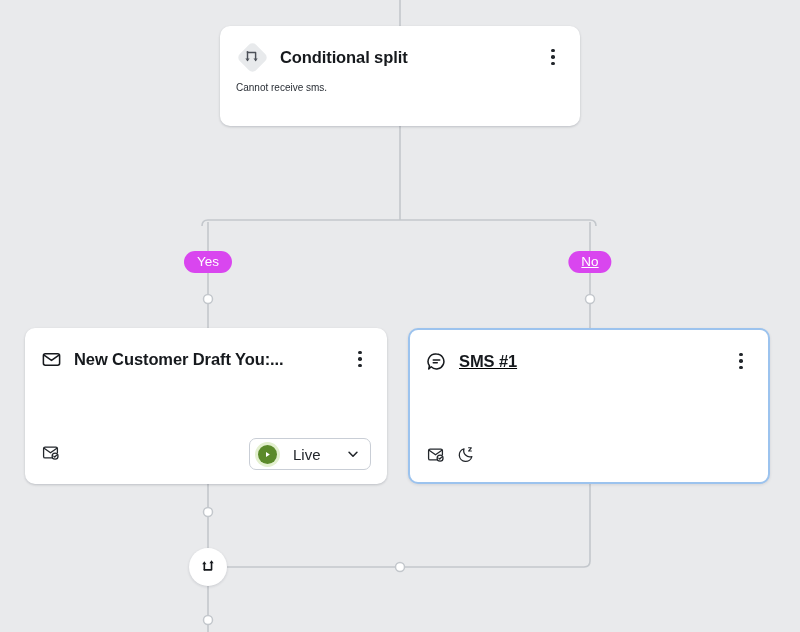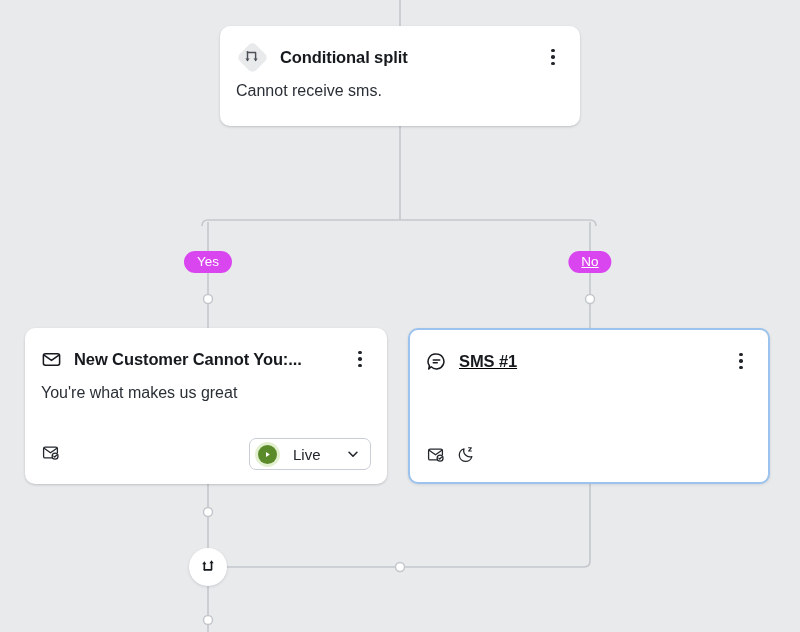--- a/index.html
+++ b/index.html
@@ -97,21 +97,21 @@
   }
   .kebab i {
     display: block;
     width: 3.5px;
     height: 3.5px;
     border-radius: 50%;
     background: #22262b;
   }
   .card-body {
     padding: 10px 16px 0 16px;
-    font-size: 16px;
+    font-size: 10px;
     color: #2a2f36;
     white-space: nowrap;
     overflow: hidden;
   }
   .card-footer {
     position: absolute;
     left: 0;
     right: 0;
     bottom: 14px;
     display: flex;
@@ -281,28 +281,27 @@
   <div class="branch-badge badge-no">No</div>
 
   <div class="node-card card-email">
     <div class="card-header">
       <span class="lead-icon">
         <svg width="21" height="21" viewBox="0 0 22 22" fill="none" stroke="#16191d" stroke-width="1.6" stroke-linecap="round" stroke-linejoin="round">
           <rect x="2.5" y="5" width="17" height="12" rx="2"></rect>
           <path d="M3.2 6.4 L11 12 L18.8 6.4"></path>
         </svg>
       </span>
-      <span class="card-title">New Customer Cannot You:...</span>
+      <span class="card-title">New Customer Draft You:...</span>
       <span class="kebab">
         <i></i>
           <i></i>
           <i></i>
       </span>
     </div>
-    <div class="card-body">You're what makes us great</div>
     <div class="card-footer">
       <span class="footer-icons">
         <span>
           <svg width="19" height="19" viewBox="0 0 22 22" fill="none" stroke="#23272c" stroke-width="1.5" stroke-linecap="round" stroke-linejoin="round">
             <path d="M19 11.2 V6.5 a1.8 1.8 0 0 0-1.8-1.8 H4.8 A1.8 1.8 0 0 0 3 6.5 v9 a1.8 1.8 0 0 0 1.8 1.8 h8.4"></path>
             <path d="M3.6 6.1 L11 11.4 L18.4 6.1"></path>
             <circle cx="16.3" cy="15.2" r="3.4"></circle>
             <path d="M14.8 15.2 L15.9 16.3 L17.9 14.2"></path>
           </svg>
         </span>

